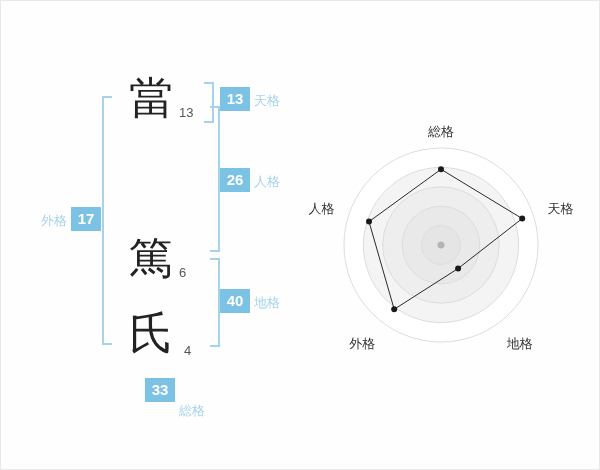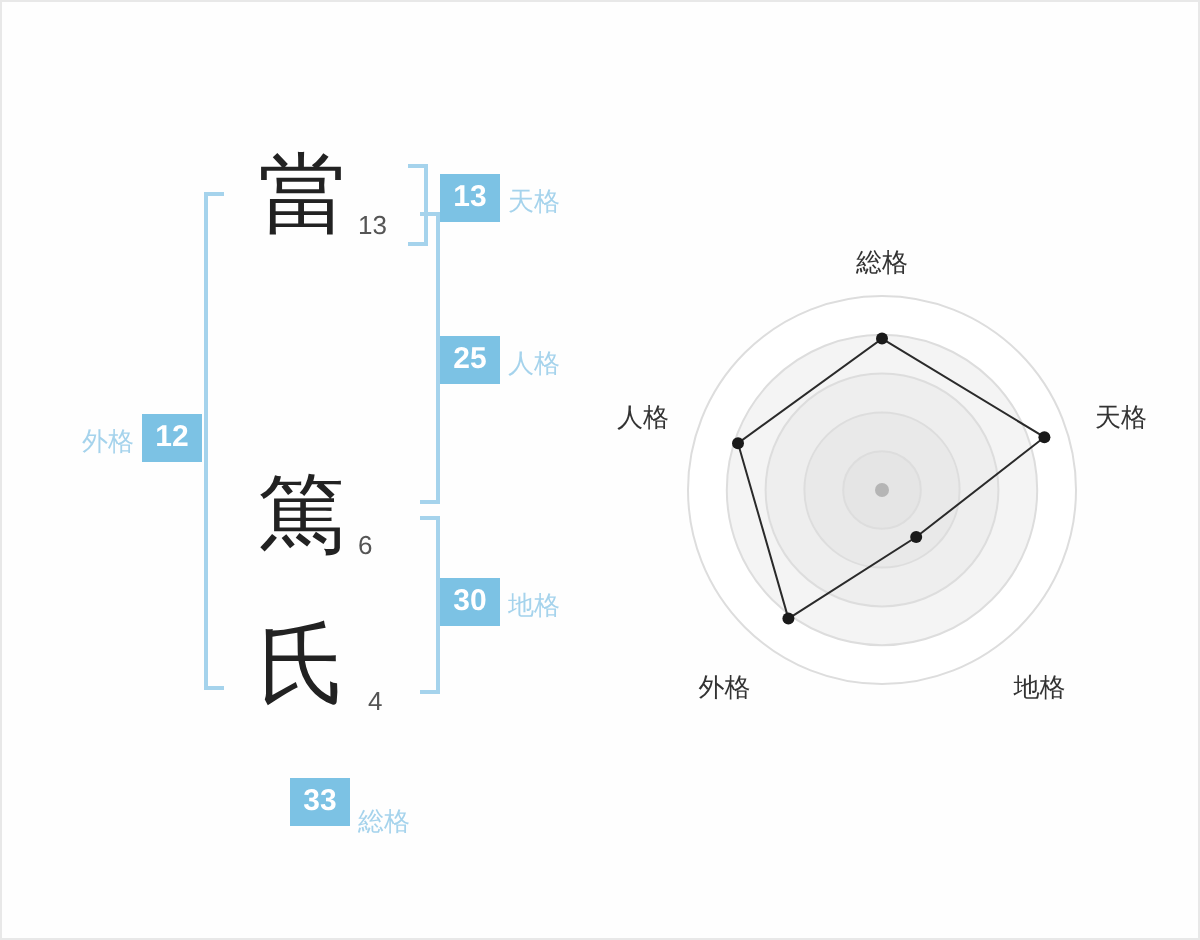--- a/index.html
+++ b/index.html
@@ -56,30 +56,30 @@
   <div class="strokes" style="left:183px;top:342px">4</div>
 
   <div class="bracket open-right" style="left:101px;top:95px;width:8px;height:245px"></div>
   <div class="bracket open-left" style="left:203px;top:81px;width:8px;height:37px"></div>
   <div class="bracket open-left" style="left:209px;top:105px;width:8px;height:142px"></div>
   <div class="bracket open-left" style="left:209px;top:257px;width:8px;height:85px"></div>
 
   <div class="badge" style="left:219px;top:86px">13</div>
   <div class="badge-label" style="left:253px;top:91px">天格</div>
 
-  <div class="badge" style="left:219px;top:167px">25</div>
+  <div class="badge" style="left:219px;top:167px">26</div>
   <div class="badge-label" style="left:253px;top:172px">人格</div>
 
-  <div class="badge" style="left:219px;top:288px">30</div>
+  <div class="badge" style="left:219px;top:288px">40</div>
   <div class="badge-label" style="left:253px;top:293px">地格</div>
 
-  <div class="badge" style="left:70px;top:206px">12</div>
+  <div class="badge" style="left:70px;top:206px">17</div>
   <div class="badge-label" style="left:40px;top:211px">外格</div>
 
-  <div class="badge" style="left:144px;top:388px">33</div>
+  <div class="badge" style="left:144px;top:377px">33</div>
   <div class="badge-label" style="left:178px;top:401px">総格</div>
 
   <div class="radar-wrap">
     <svg id="radar-chart" width="290" height="285">
         <circle cx="140" cy="139" r="97.0" fill="#ffffff" stroke="#dddddd" stroke-width="1"></circle>
         <circle cx="140" cy="139" r="77.6" fill="#f4f4f4" stroke="#dddddd" stroke-width="1"></circle>
         <circle cx="140" cy="139" r="58.2" fill="#eeeeee" stroke="#dddddd" stroke-width="1"></circle>
         <circle cx="140" cy="139" r="38.8" fill="#e9e9e9" stroke="#dddddd" stroke-width="1"></circle>
         <circle cx="140" cy="139" r="19.4" fill="#e5e5e5" stroke="#dddddd" stroke-width="1"></circle>
         <circle cx="140" cy="139" r="3.5" fill="#b5b5b5"></circle>

